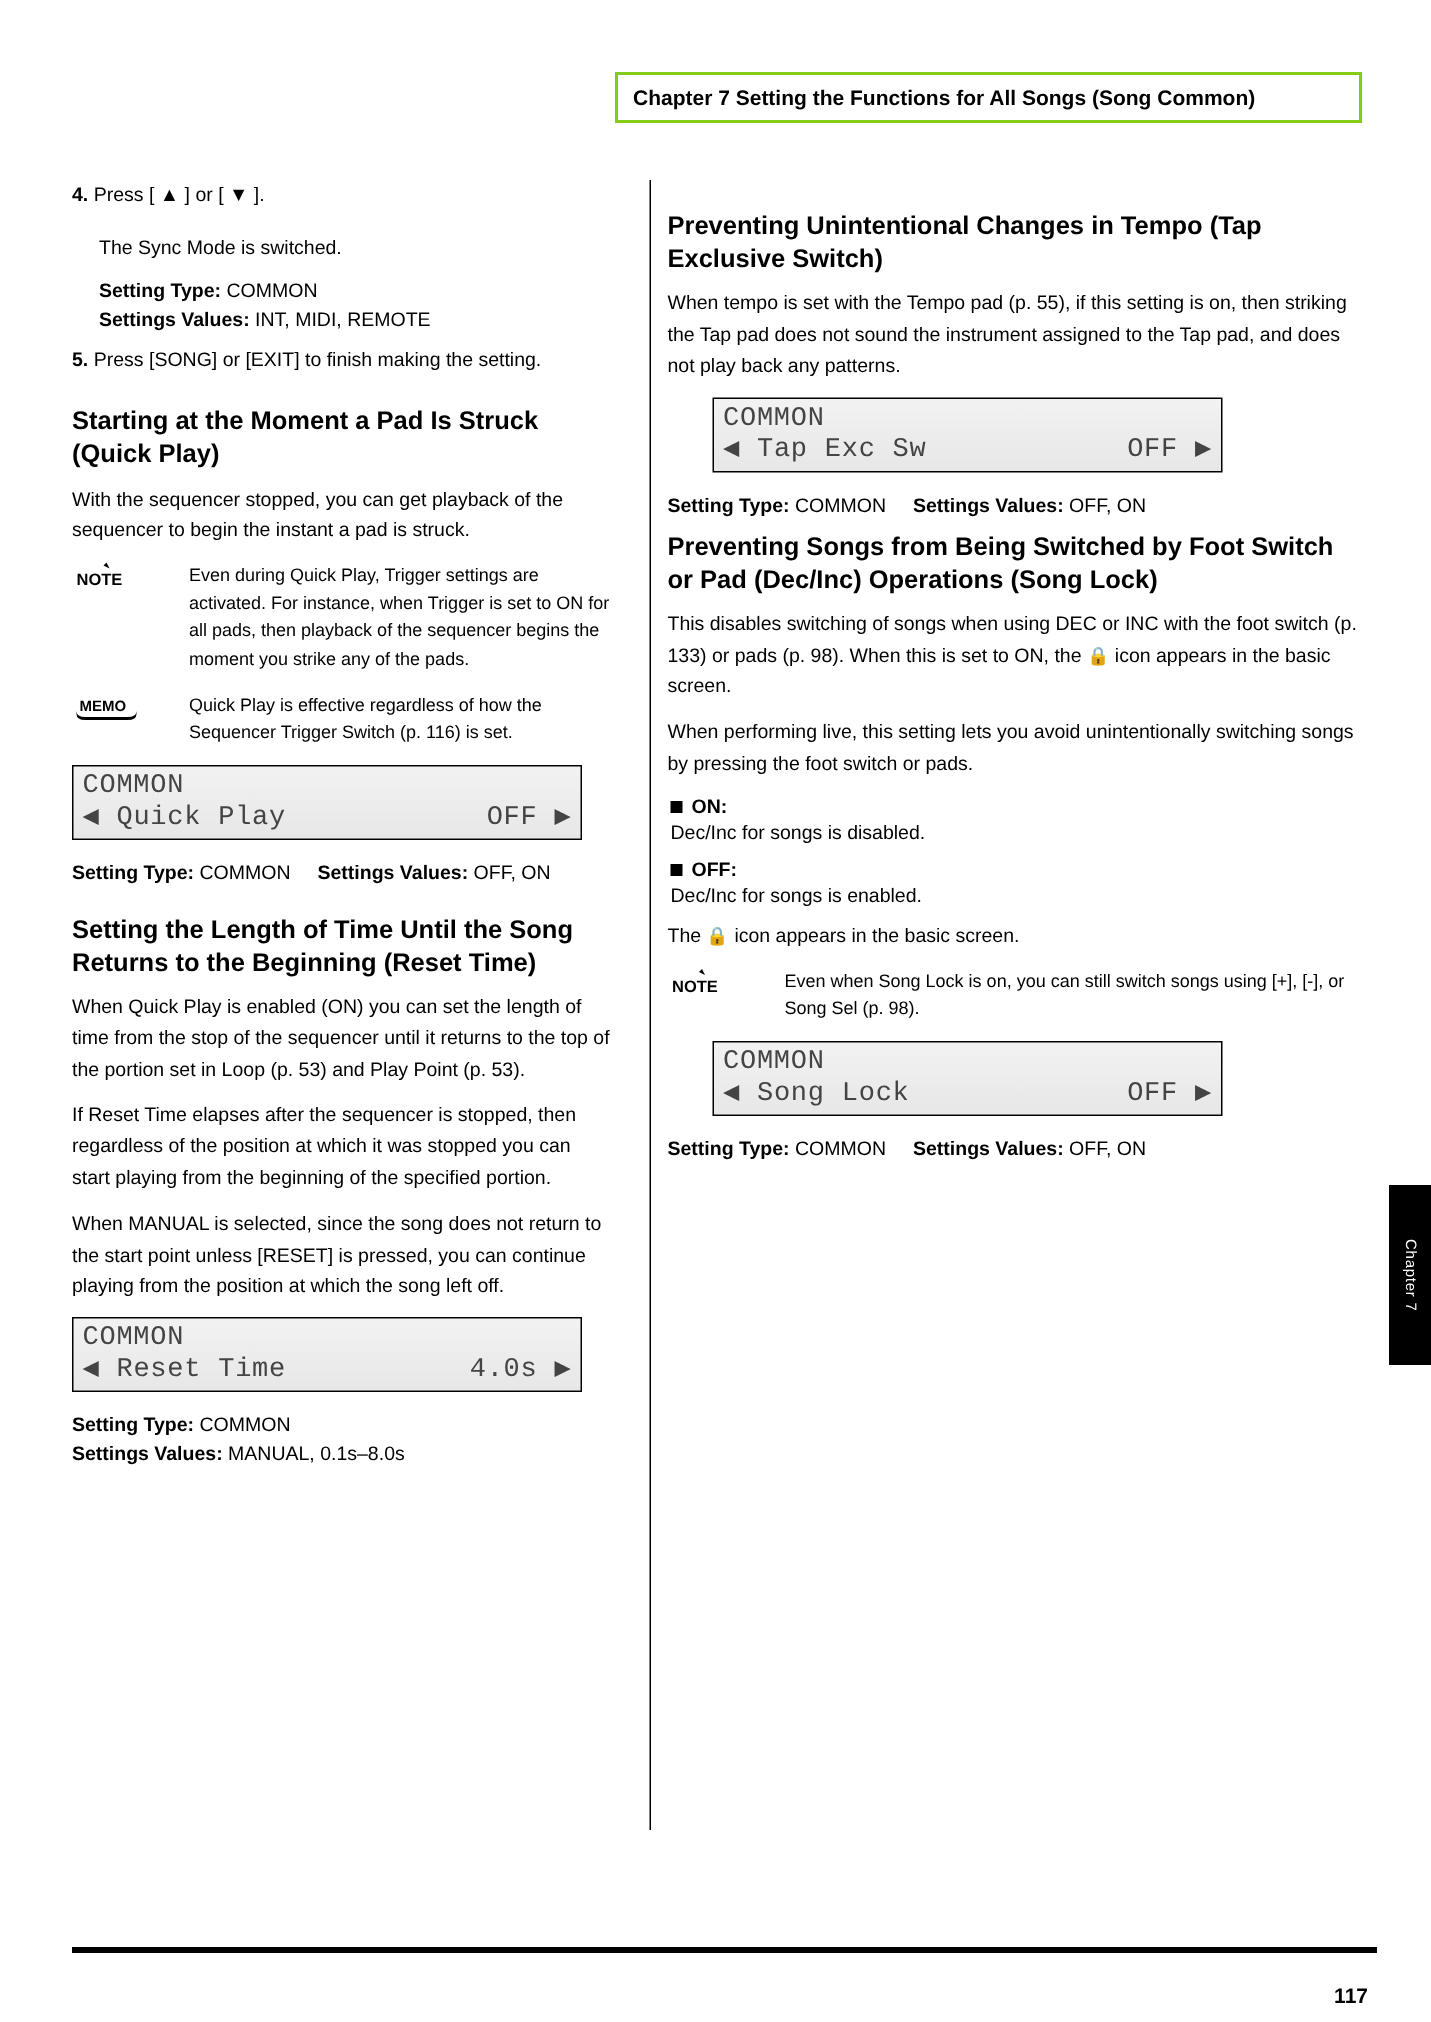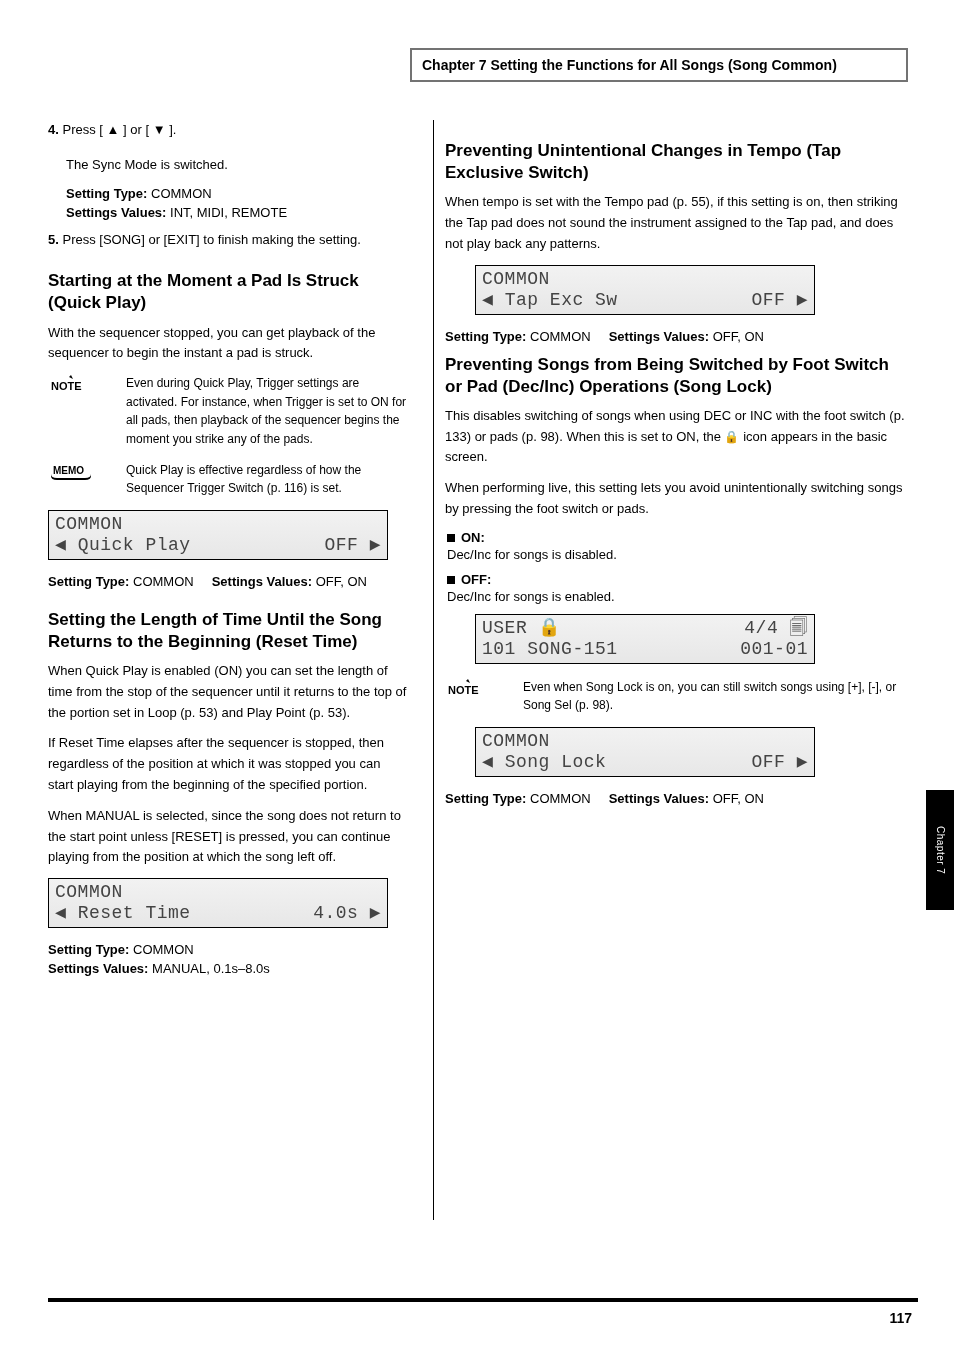--- a/index.html
+++ b/index.html
@@ -27,21 +27,21 @@
     align-items: center;
     justify-content: center;
     letter-spacing: 0.5px;
   }
   .chapter-bar {
     position: absolute;
     left: 410px;
     top: 48px;
     width: 498px;
     height: 34px;
-    border: 2px solid #737373;
+    border: 2px solid #84cc16;
     display: flex;
     align-items: center;
     padding-left: 10px;
     font-size: 14px;
     font-weight: bold;
   }
   .left-col {
     position: absolute;
     left: 48px;
     top: 120px;
@@ -144,21 +144,21 @@
     position: absolute;
     left: 48px;
     right: 36px;
     bottom: 46px;
     height: 4px;
     background: #000;
   }
   .page-num {
     position: absolute;
     right: 42px;
-    bottom: 22px;
+    bottom: 10px;
     font-size: 14px;
     font-weight: 700;
   }
 </style>
 </head>
 <body>
 
 <div class="chapter-bar">Chapter 7 Setting the Functions for All Songs (Song Common)</div>
 
 <div class="side-tab">Chapter 7</div>
@@ -266,25 +266,26 @@
 
   <div class="bullet-block">
     <div class="bhead"><span class="sq"></span><span>ON:</span></div>
     <div>Dec/Inc for songs is disabled.</div>
   </div>
   <div class="bullet-block">
     <div class="bhead"><span class="sq"></span><span>OFF:</span></div>
     <div>Dec/Inc for songs is enabled.</div>
   </div>
 
-
-  <div class="lcd right">
-    <div class="row"><span>USER 🔒</span><span>4/4 🗐</span></div>
-    <div class="row"><span>101 SONG-151</span><span>001-01</span></div>
-  </div>
+  <div class="para">
+    <span>The </span>
+    <span class="lock-glyph">🔒</span>
+    <span> icon appears in the basic screen.</span>
+  </div>
+
 
   <div class="icon-row">
     <div class="note-icon">
       <svg width="44" height="20" viewBox="0 0 44 20">
         <text x="2" y="15" font-family="Arial" font-size="11" font-weight="700" fill="#000">NOTE</text>
         <path d="M20 2 L24 4 L22 0 Z" fill="#000"></path>
       </svg>
     </div>
     <div class="txt">Even when Song Lock is on, you can still switch songs using [+], [-], or Song Sel (p. 98).</div>
   </div>

